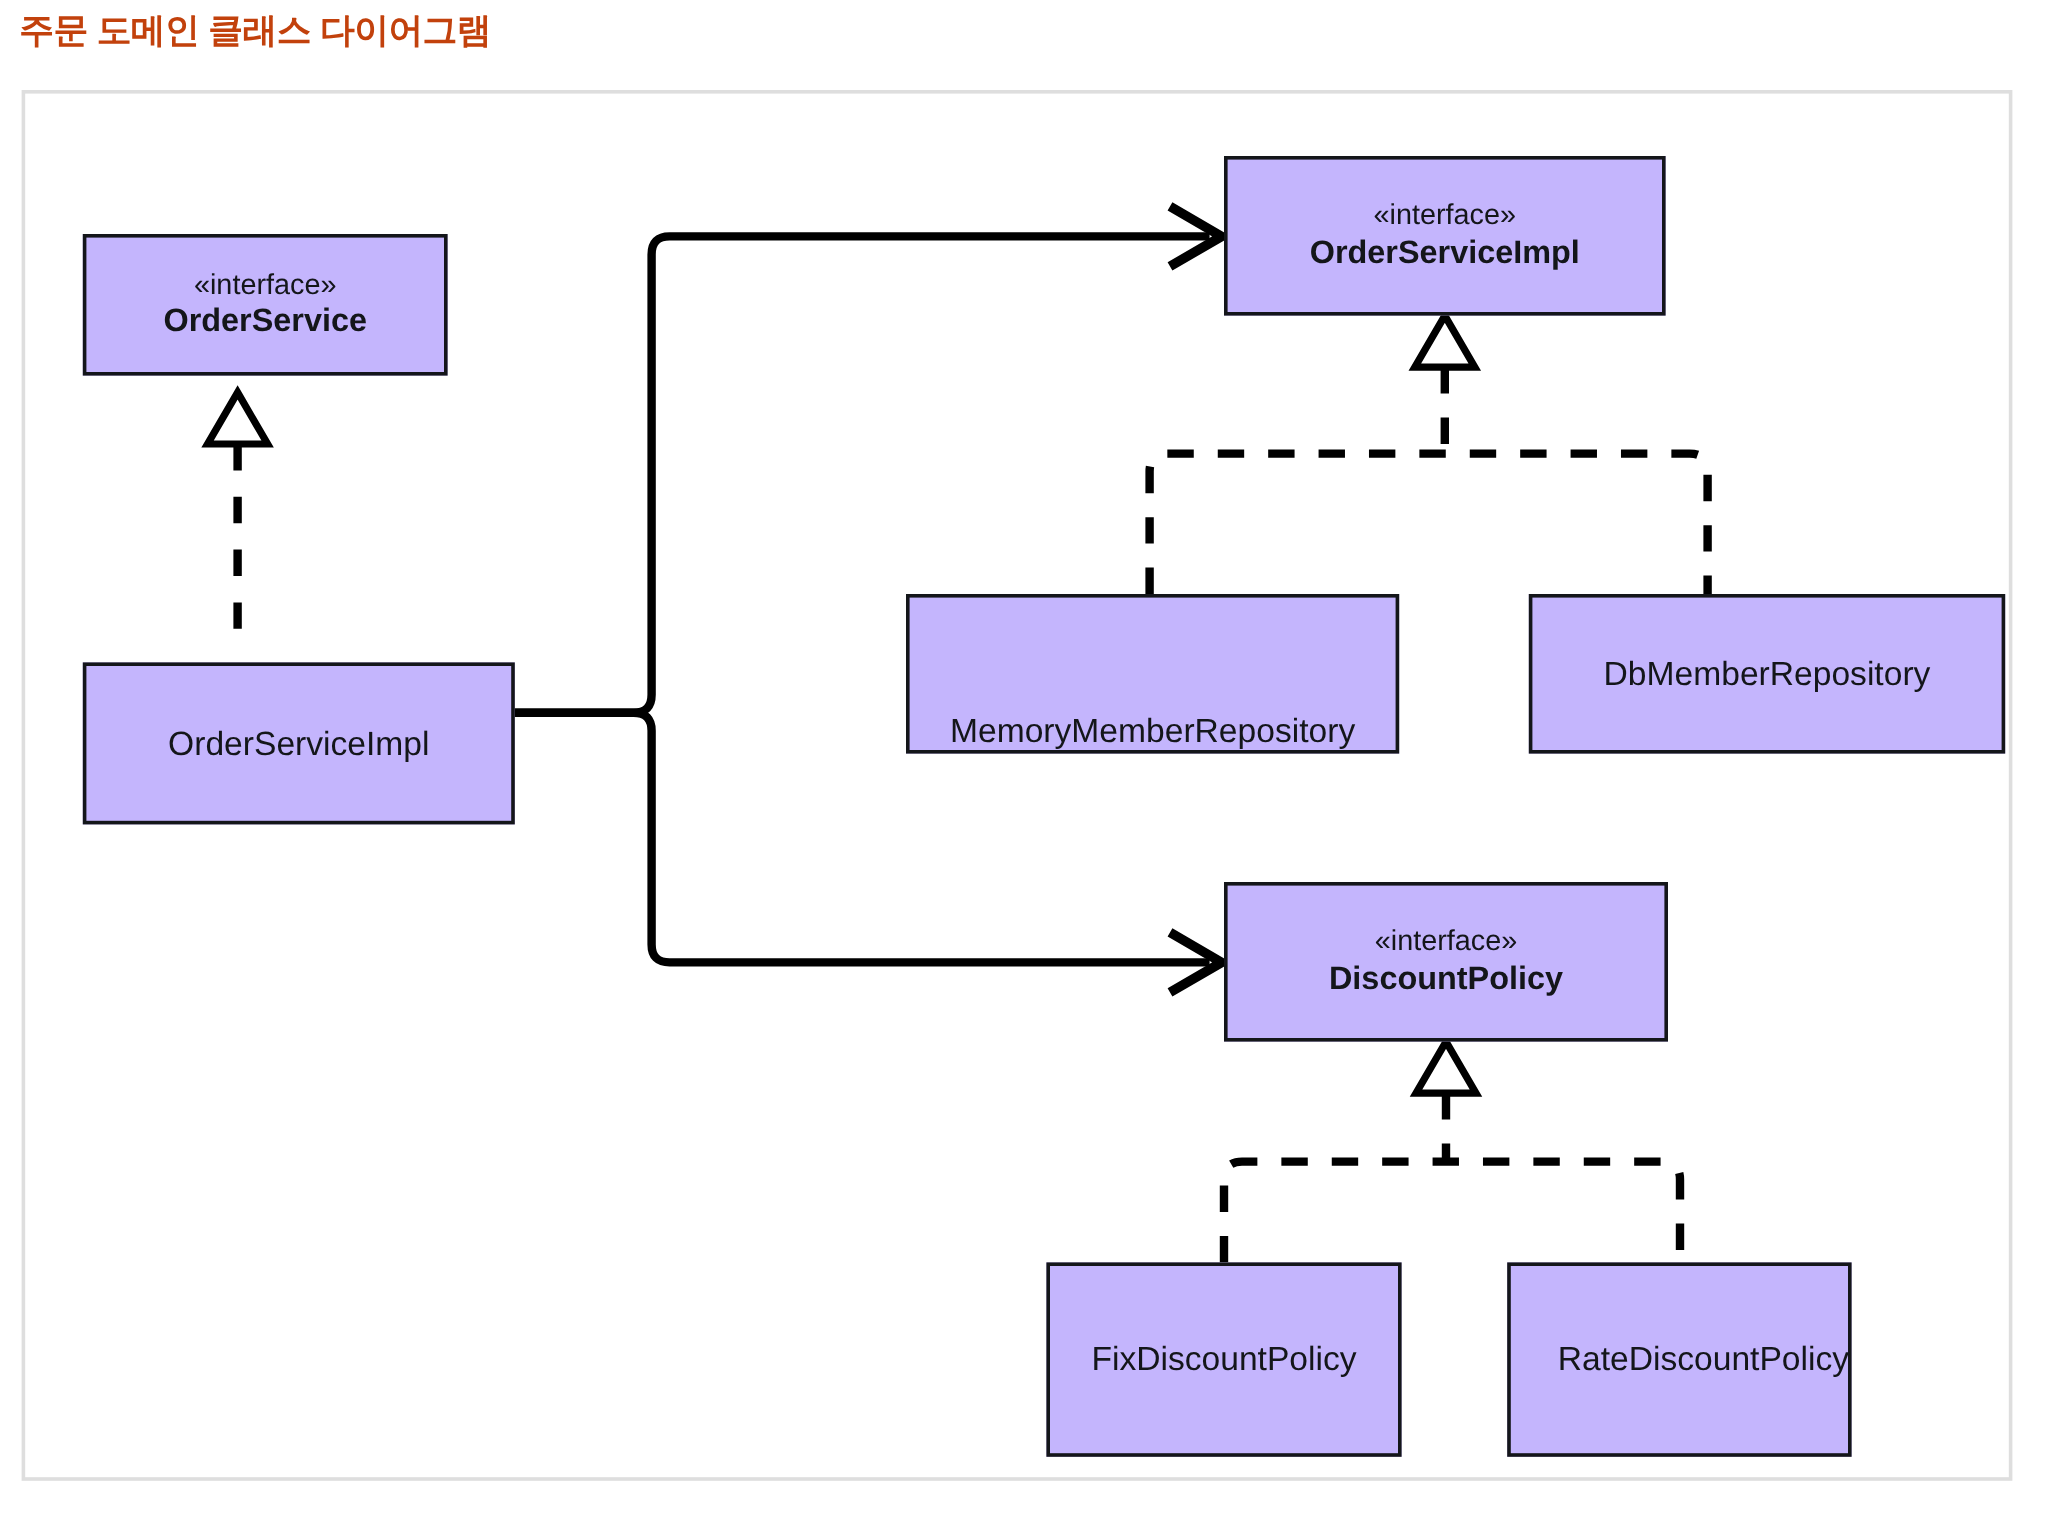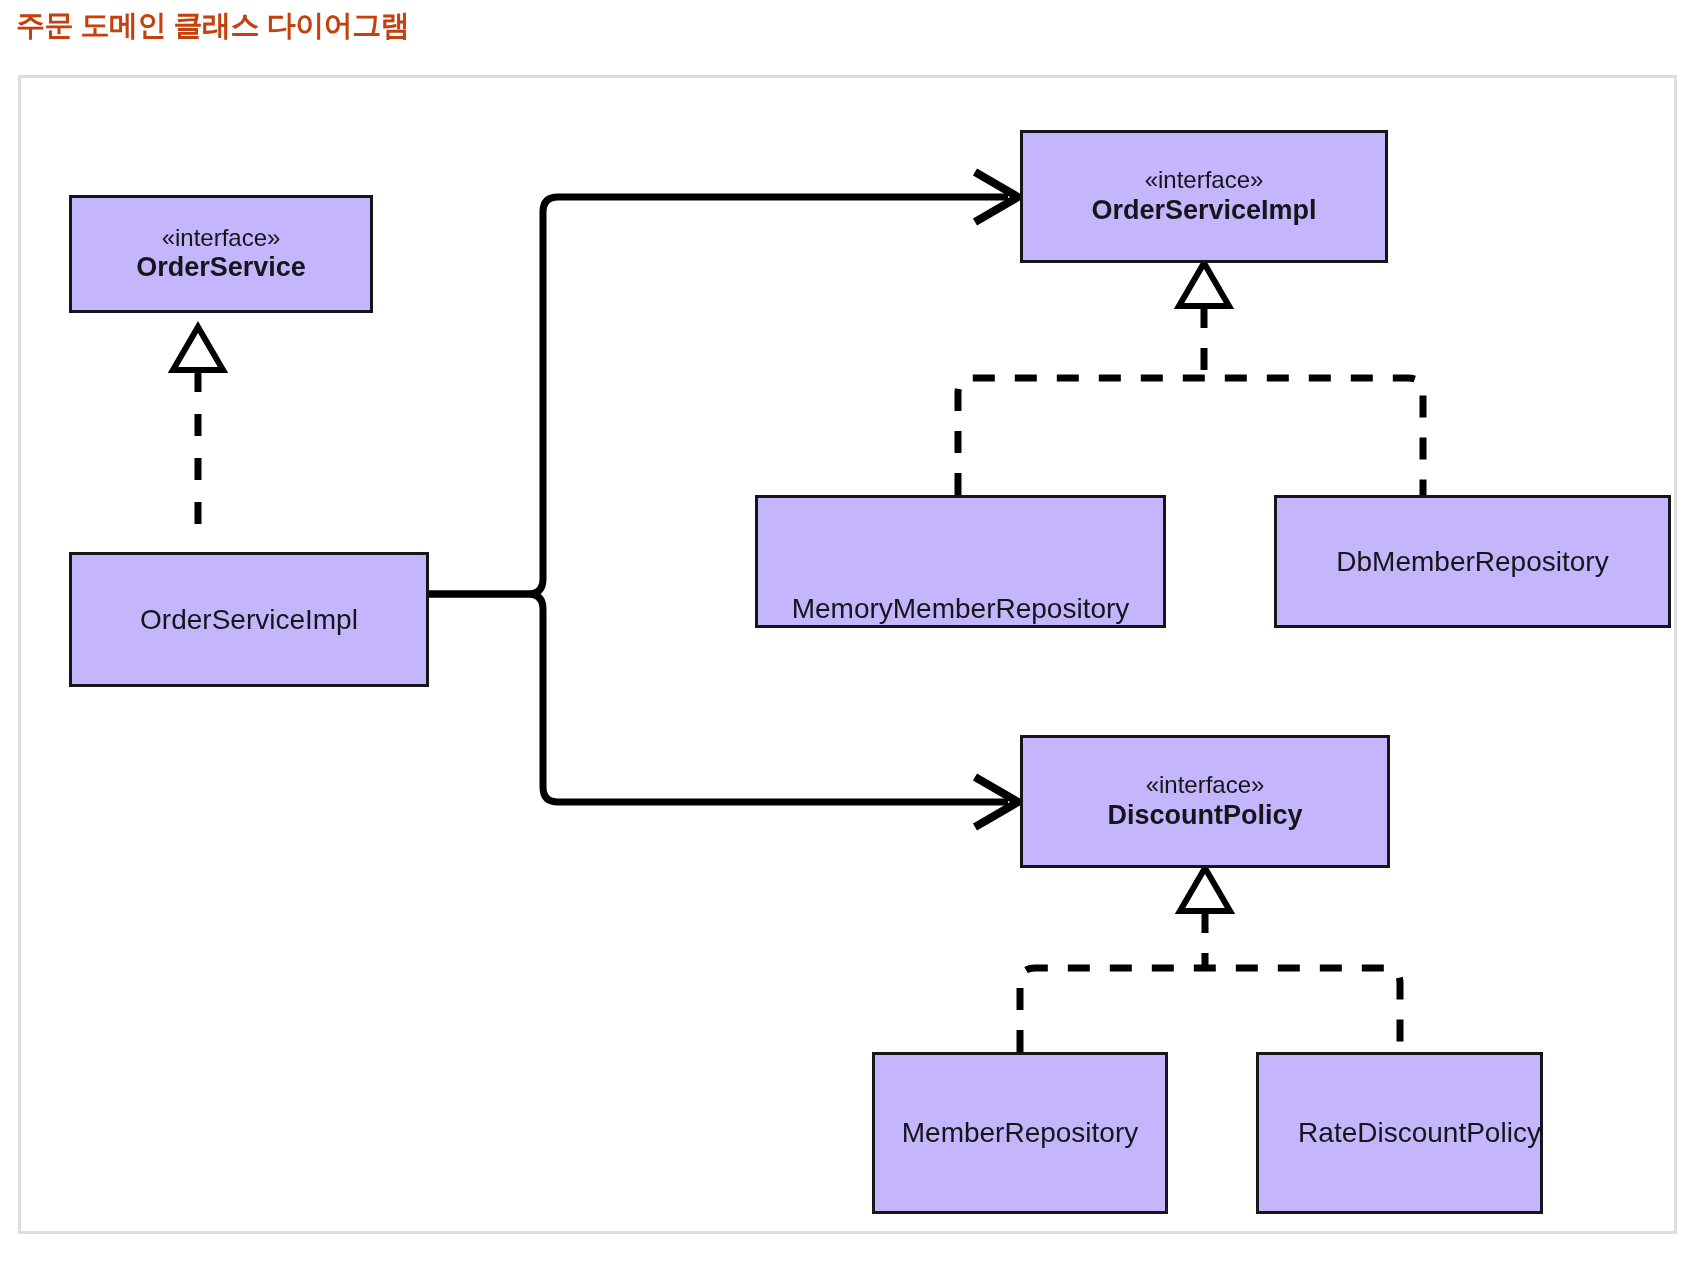--- a/index.html
+++ b/index.html
@@ -137,18 +137,18 @@
 <div class="uml-box" id="box-db-member-repo">
   <div class="class-name-plain">DbMemberRepository</div>
 </div>
 
 <div class="uml-box" id="box-discount-policy">
   <div class="stereotype">«interface»</div>
   <div class="class-name-bold">DiscountPolicy</div>
 </div>
 
 <div class="uml-box" id="box-fix-discount">
-  <div class="class-name-plain">MemberRepository</div>
+  <div class="class-name-plain">FixDiscountPolicy</div>
 </div>
 
 <div class="uml-box" id="box-rate-discount">
   <div class="class-name-plain">RateDiscountPolicy</div>
 </div>
 
 </body></html>

